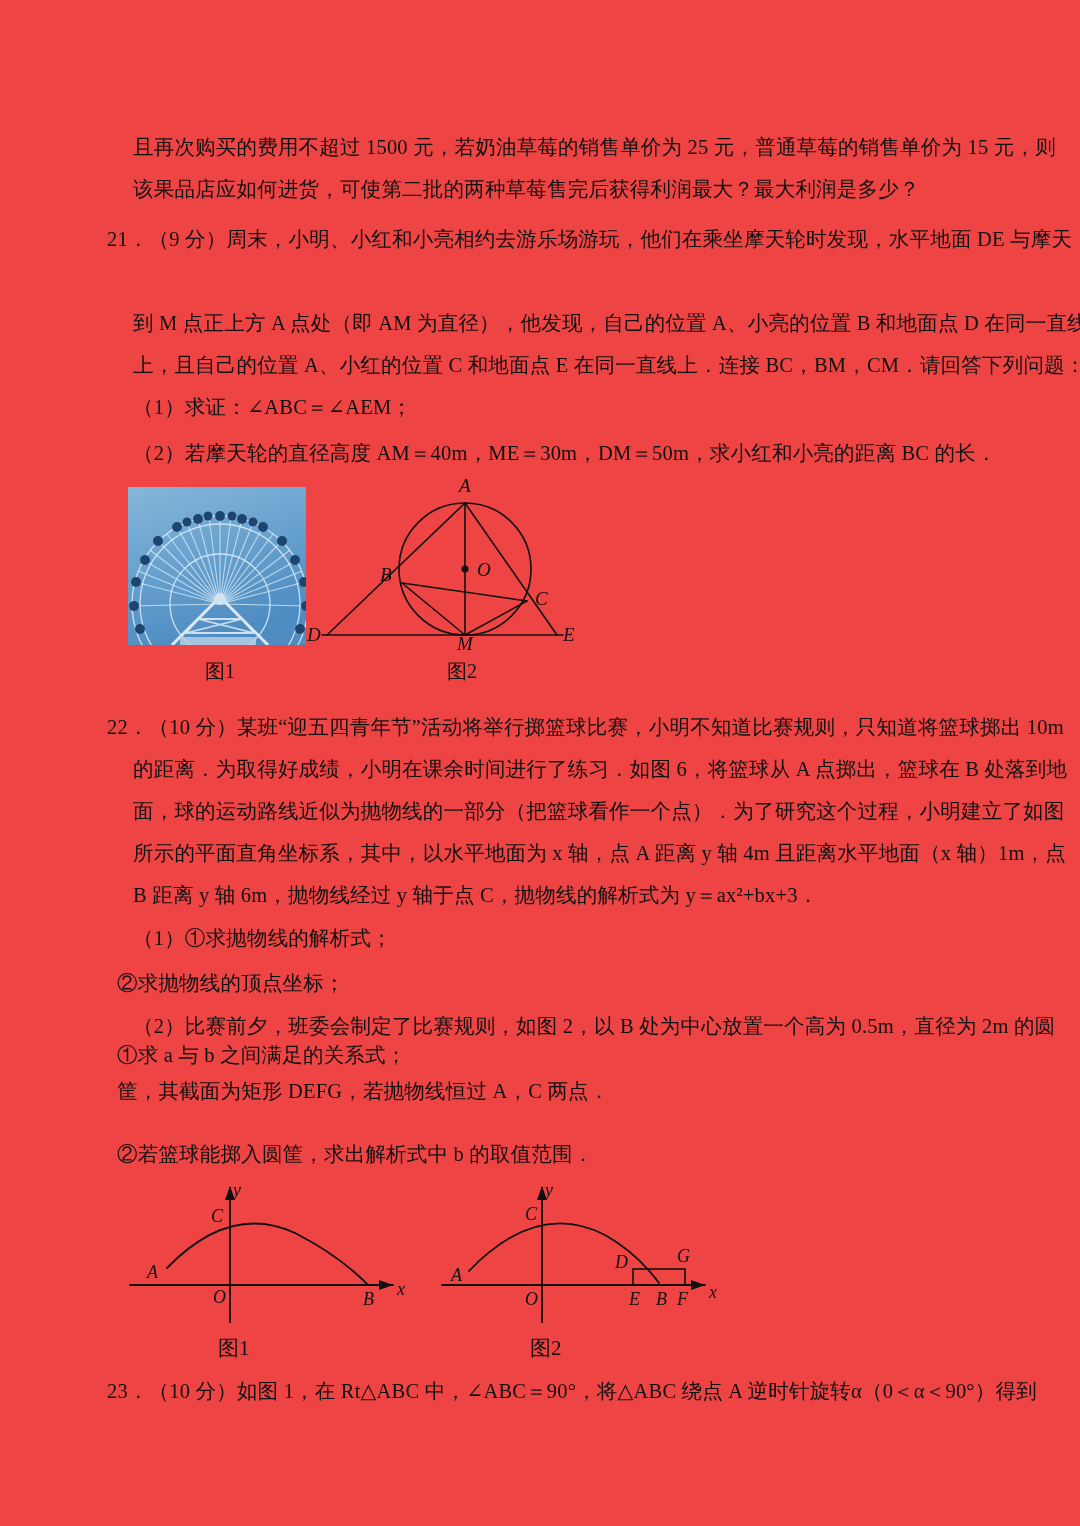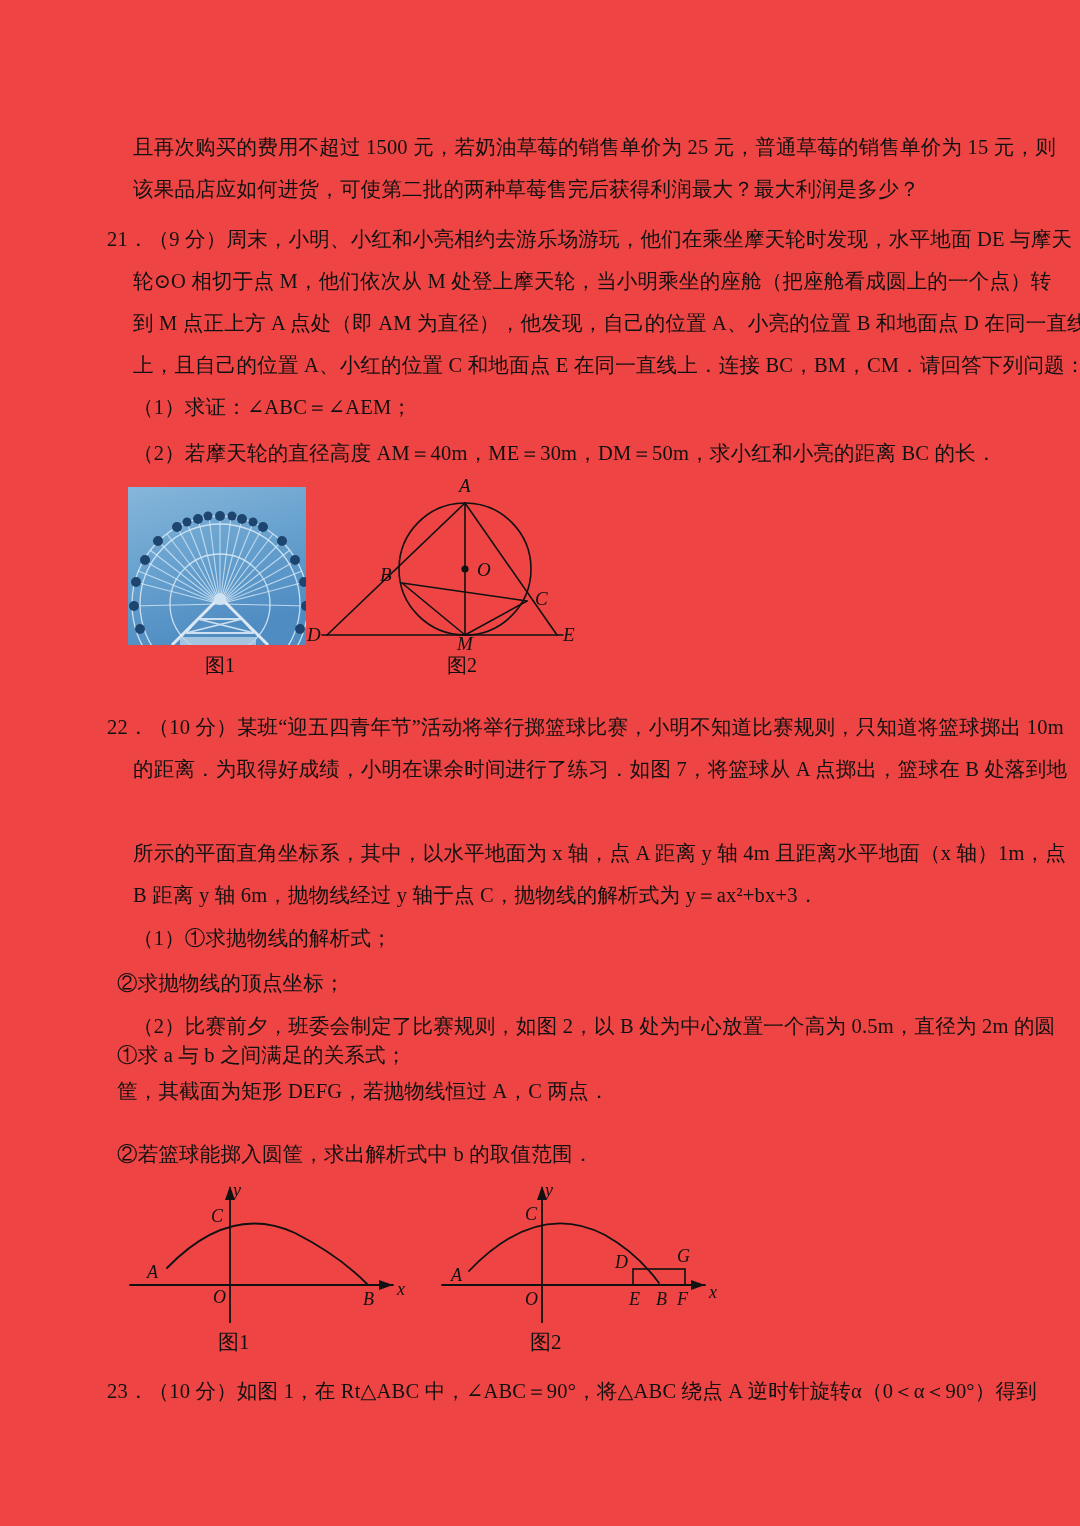--- a/index.html
+++ b/index.html
@@ -23,20 +23,21 @@
     letter-spacing: 0.2px;
     white-space: nowrap;
     color: #111;
   }
   .figcap {
     position: absolute;
     font-size: 20px;
     font-family: "Liberation Serif", "DejaVu Serif", serif;
     color: #111;
     white-space: nowrap;
+    margin-top: 6px;
   }
 
   
   .wheel-photo {
     position: absolute;
     left: 128px;
     top: 487px;
     width: 178px;
     height: 158px;
     overflow: hidden;
@@ -50,28 +51,28 @@
 </style>
 </head>
 <body>
 
 <div class="page">
 
   <div class="line" style="left:133px; top:134px;">且再次购买的费用不超过 1500 元，若奶油草莓的销售单价为 25 元，普通草莓的销售单价为 15 元，则</div>
   <div class="line" style="left:133px; top:176px;">该果品店应如何进货，可使第二批的两种草莓售完后获得利润最大？最大利润是多少？</div>
 
   <div class="line" style="left:107px; top:226px;">21．（9 分）周末，小明、小红和小亮相约去游乐场游玩，他们在乘坐摩天轮时发现，水平地面 DE 与摩天</div>
-  <div class="line" style="left:133px; top:268px;">轮⊙O 相切于点 M，他们依次从 M 处登上摩天轮，当小明乘坐的座舱（把座舱看成圆上的一个点）转</div>
   <div class="line" style="left:133px; top:310px;">到 M 点正上方 A 点处（即 AM 为直径），他发现，自己的位置 A、小亮的位置 B 和地面点 D 在同一直线</div>
   <div class="line" style="left:133px; top:352px;">上，且自己的位置 A、小红的位置 C 和地面点 E 在同一直线上．连接 BC，BM，CM．请回答下列问题：</div>
   <div class="line" style="left:133px; top:394px;">（1）求证：∠ABC＝∠AEM；</div>
   <div class="line" style="left:133px; top:440px;">（2）若摩天轮的直径高度 AM＝40m，ME＝30m，DM＝50m，求小红和小亮的距离 BC 的长．</div>
 
   <div class="line" style="left:107px; top:714px;text-align:center;">22．（10 分）某班“迎五四青年节”活动将举行掷篮球比赛，小明不知道比赛规则，只知道将篮球掷出 10m</div>
-  <div class="line" style="left:133px; top:756px;">的距离．为取得好成绩，小明在课余时间进行了练习．如图 7，将篮球从 A 点掷出，篮球在 B 处落到地</div>
+  <div class="line" style="left:133px; top:756px;">的距离．为取得好成绩，小明在课余时间进行了练习．如图 6，将篮球从 A 点掷出，篮球在 B 处落到地</div>
+  <div class="line" style="left:133px; top:798px;">面，球的运动路线近似为抛物线的一部分（把篮球看作一个点）．为了研究这个过程，小明建立了如图</div>
   <div class="line" style="left:133px; top:840px;">所示的平面直角坐标系，其中，以水平地面为 x 轴，点 A 距离 y 轴 4m 且距离水平地面（x 轴）1m，点</div>
   <div class="line" style="left:133px; top:882px;">B 距离 y 轴 6m，抛物线经过 y 轴于点 C，抛物线的解析式为 y＝ax²+bx+3．</div>
   <div class="line" style="left:133px; top:925px;">（1）①求抛物线的解析式；</div>
   <div class="line" style="left:117px; top:970px;">②求抛物线的顶点坐标；</div>
   <div class="line" style="left:133px; top:1013px;">（2）比赛前夕，班委会制定了比赛规则，如图 2，以 B 处为中心放置一个高为 0.5m，直径为 2m 的圆</div>
   <div class="line" style="left:117px; top:1078px;">筐，其截面为矩形 DEFG，若抛物线恒过 A，C 两点．</div>
   <div class="line" style="left:117px; top:1042px;">①求 a 与 b 之间满足的关系式；</div>
   <div class="line" style="left:117px; top:1141px;">②若篮球能掷入圆筐，求出解析式中 b 的取值范围．</div>
 
   <div class="line" style="left:107px; top:1378px;">23．（10 分）如图 1，在 Rt△ABC 中，∠ABC＝90°，将△ABC 绕点 A 逆时针旋转α（0＜α＜90°）得到</div>

